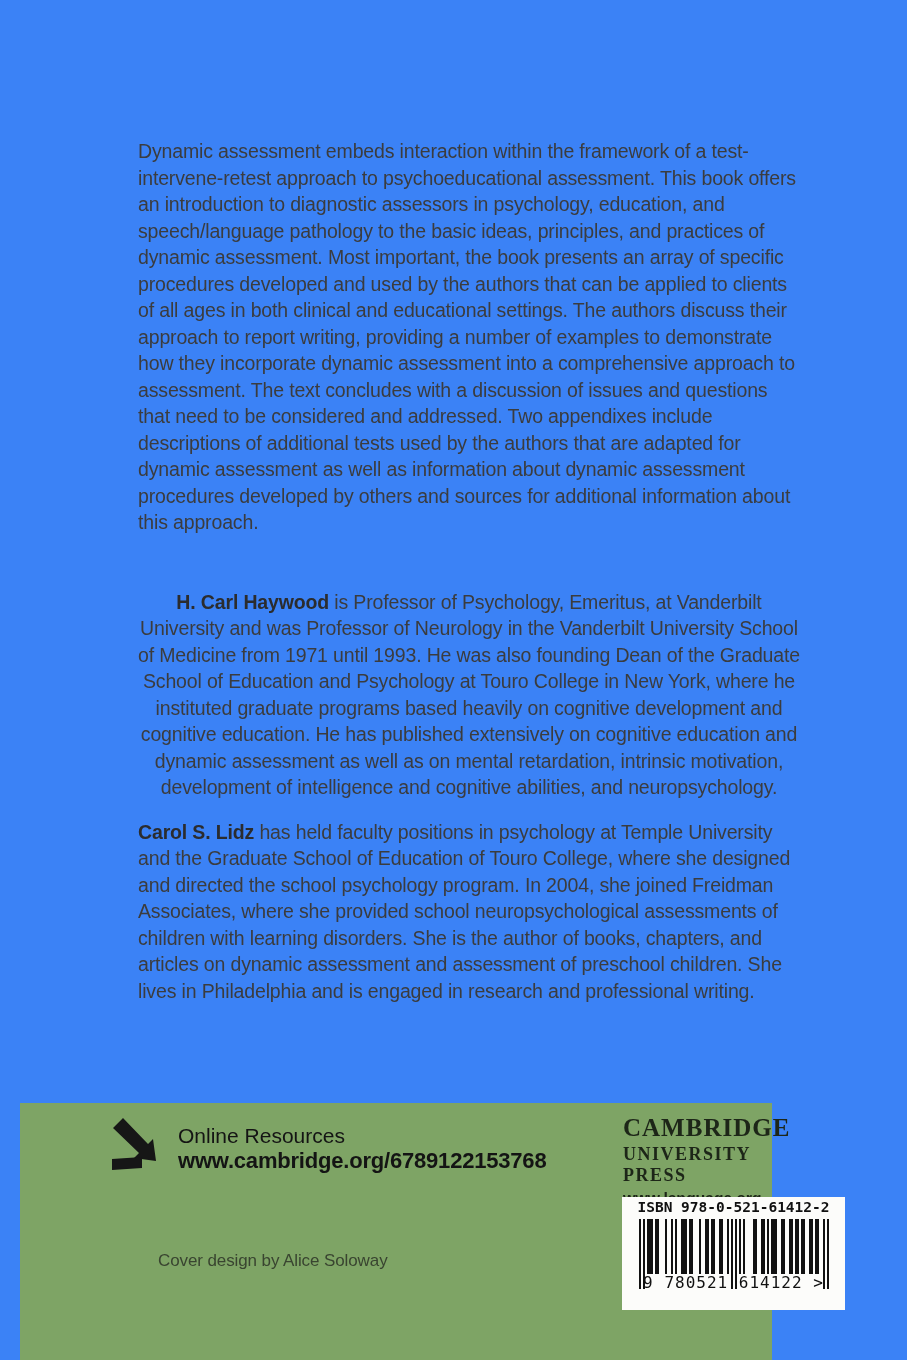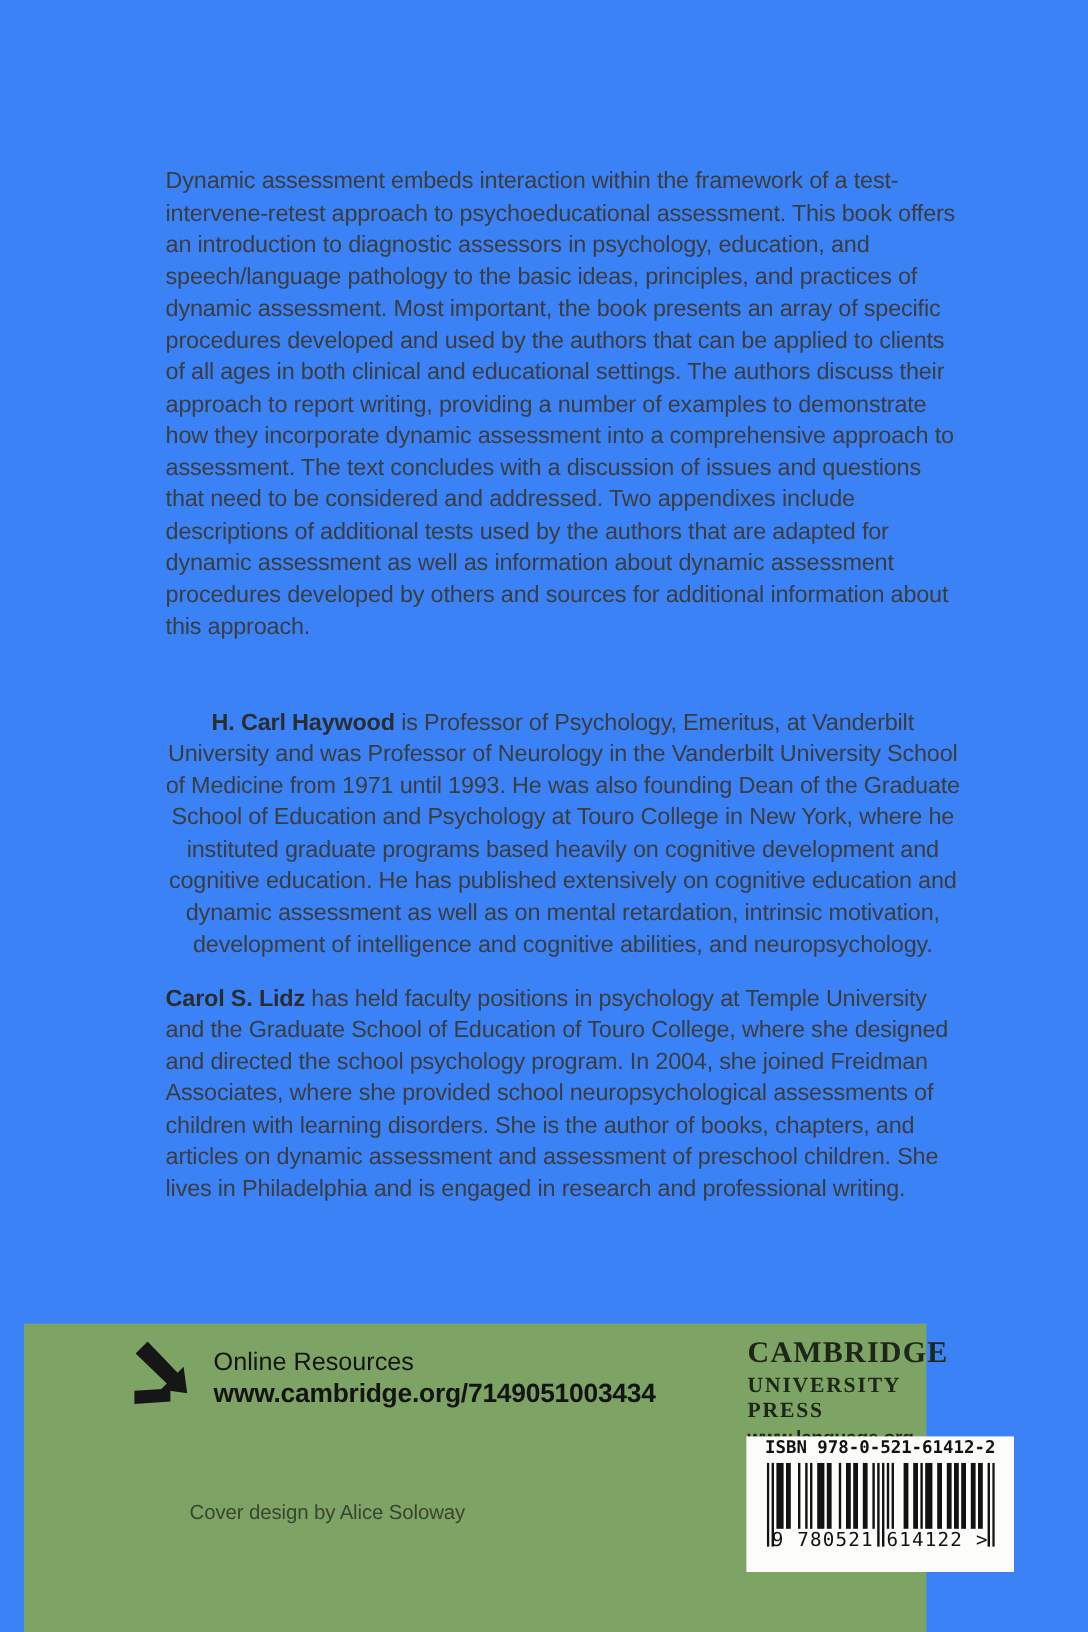--- a/index.html
+++ b/index.html
@@ -103,21 +103,21 @@
 
     <div class="online">
       <svg class="arrow" viewBox="0 0 58 62">
         <g fill="#161616">
           <polygon points="13,3 38,29 43,24 46,46 24,43 29,38 3,13"></polygon>
           <polygon points="2,44 32,42 32,53 2,55"></polygon>
         </g>
       </svg>
       <div class="or-text">
         <div class="or-label">Online Resources</div>
-        <div class="or-url">www.cambridge.org/7149051003434</div>
+        <div class="or-url">www.cambridge.org/6789122153768</div>
       </div>
     </div>
 
     <div class="publisher">
       <div class="pub-name">CAMBRIDGE</div>
       <div class="pub-sub">UNIVERSITY PRESS</div>
       <div class="pub-site">www.language.org</div>
     </div>
 
     <div class="isbn-box">

